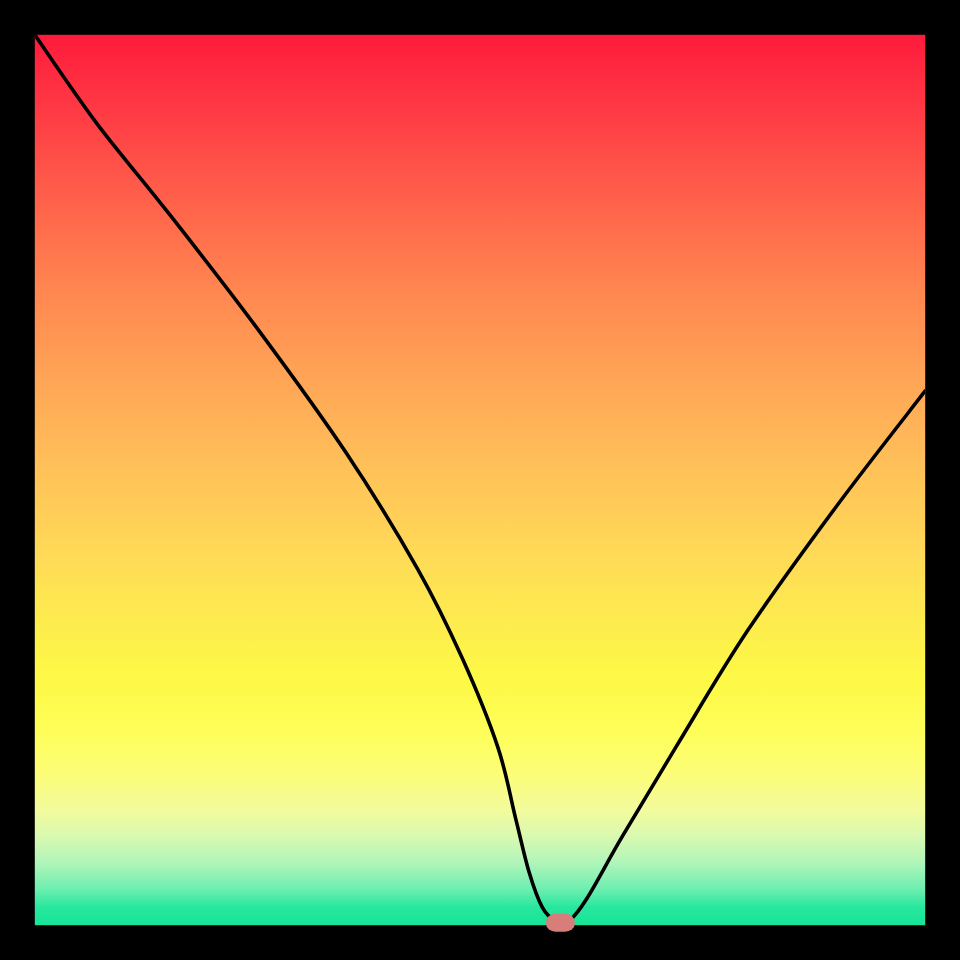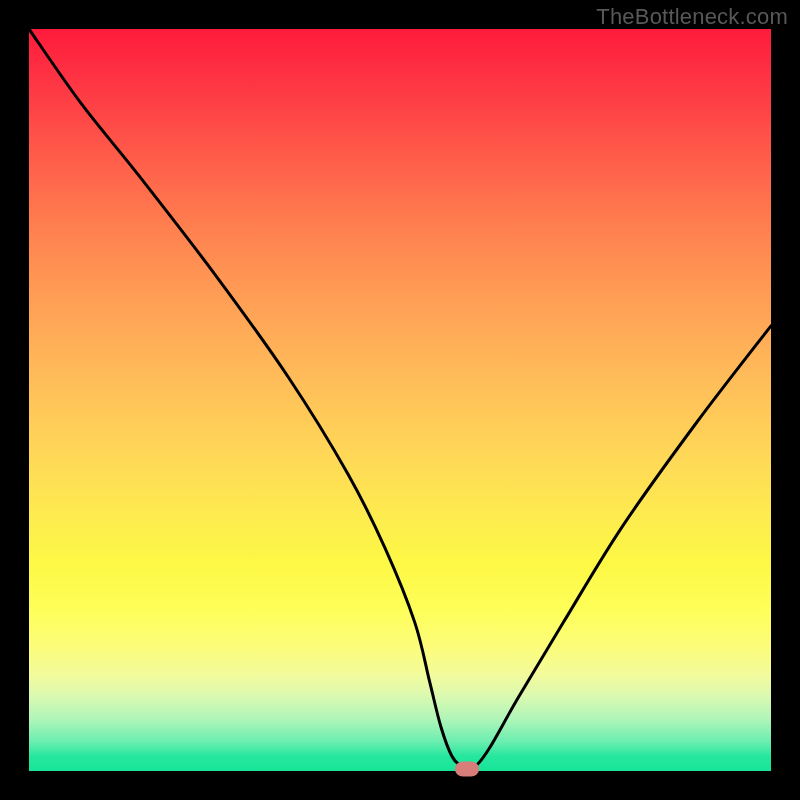--- a/index.html
+++ b/index.html
@@ -74,21 +74,20 @@
     background: #d77d7a;
     border-radius: 8px / 7px;
     transform: translate(-50%, -50%);
     z-index: 3;
   }
 </style>
 </head>
 <body>
 
 <div class="frame">
-  <div class="watermark">TheBottleneck.com</div>
   <div class="plot-area">
     <div class="gradient"></div>
     <svg class="curve" viewBox="0 0 742 742" preserveAspectRatio="none">
       <path fill="none" stroke="#000" stroke-width="3" stroke-linecap="round" stroke-linejoin="round" d="M 0 0 C 8.656666666666668 12.366666666666655 33.39 49.4666666666666 51.940000000000005 74.19999999999993 C 70.49000000000001 98.93333333333327 89.03999999999999 119.95666666666664 111.3 148.39999999999998 C 133.56 176.8433333333333 160.76666666666668 211.46999999999997 185.5 244.85999999999996 C 210.23333333333332 278.24999999999994 237.44 315.34999999999997 259.7 348.73999999999995 C 281.96 382.12999999999994 302.98333333333335 416.75666666666666 319.06 445.2 C 335.13666666666666 473.6433333333333 345.03 494.66666666666663 356.15999999999997 519.4 C 367.28999999999996 544.1333333333333 378.42 571.34 385.84000000000003 593.6 C 393.26000000000005 615.86 396.3516666666667 635.6466666666668 400.68 652.96 C 405.0083333333333 670.2733333333333 408.1000000000001 685.1133333333333 411.81000000000006 697.48 C 415.52000000000004 709.8466666666667 419.22999999999996 720.3583333333333 422.93999999999994 727.16 C 426.6499999999999 733.9616666666666 430.36 736.435 434.07 738.29 C 437.78 740.145 440.87166666666667 741.3816666666667 445.2 738.29 C 449.5283333333333 735.1983333333333 452.62 731.4883333333333 460.04 719.74 C 467.46000000000004 707.9916666666667 477.35333333333335 688.8233333333333 489.72 667.8 C 502.0866666666667 646.7766666666666 516.9266666666667 622.0433333333333 534.24 593.6 C 551.5533333333333 565.1566666666668 571.34 530.53 593.6 497.14 C 615.86 463.75 643.0666666666667 426.65000000000003 667.8000000000001 393.26000000000005 C 692.5333333333334 359.87000000000006 729.6333333333333 312.87666666666667 742 296.8"></path>
     </svg>
     <div class="marker" style="left: 437.78px; top: 739.774px;"></div>
   </div>
 </div>
 
 </body></html>

